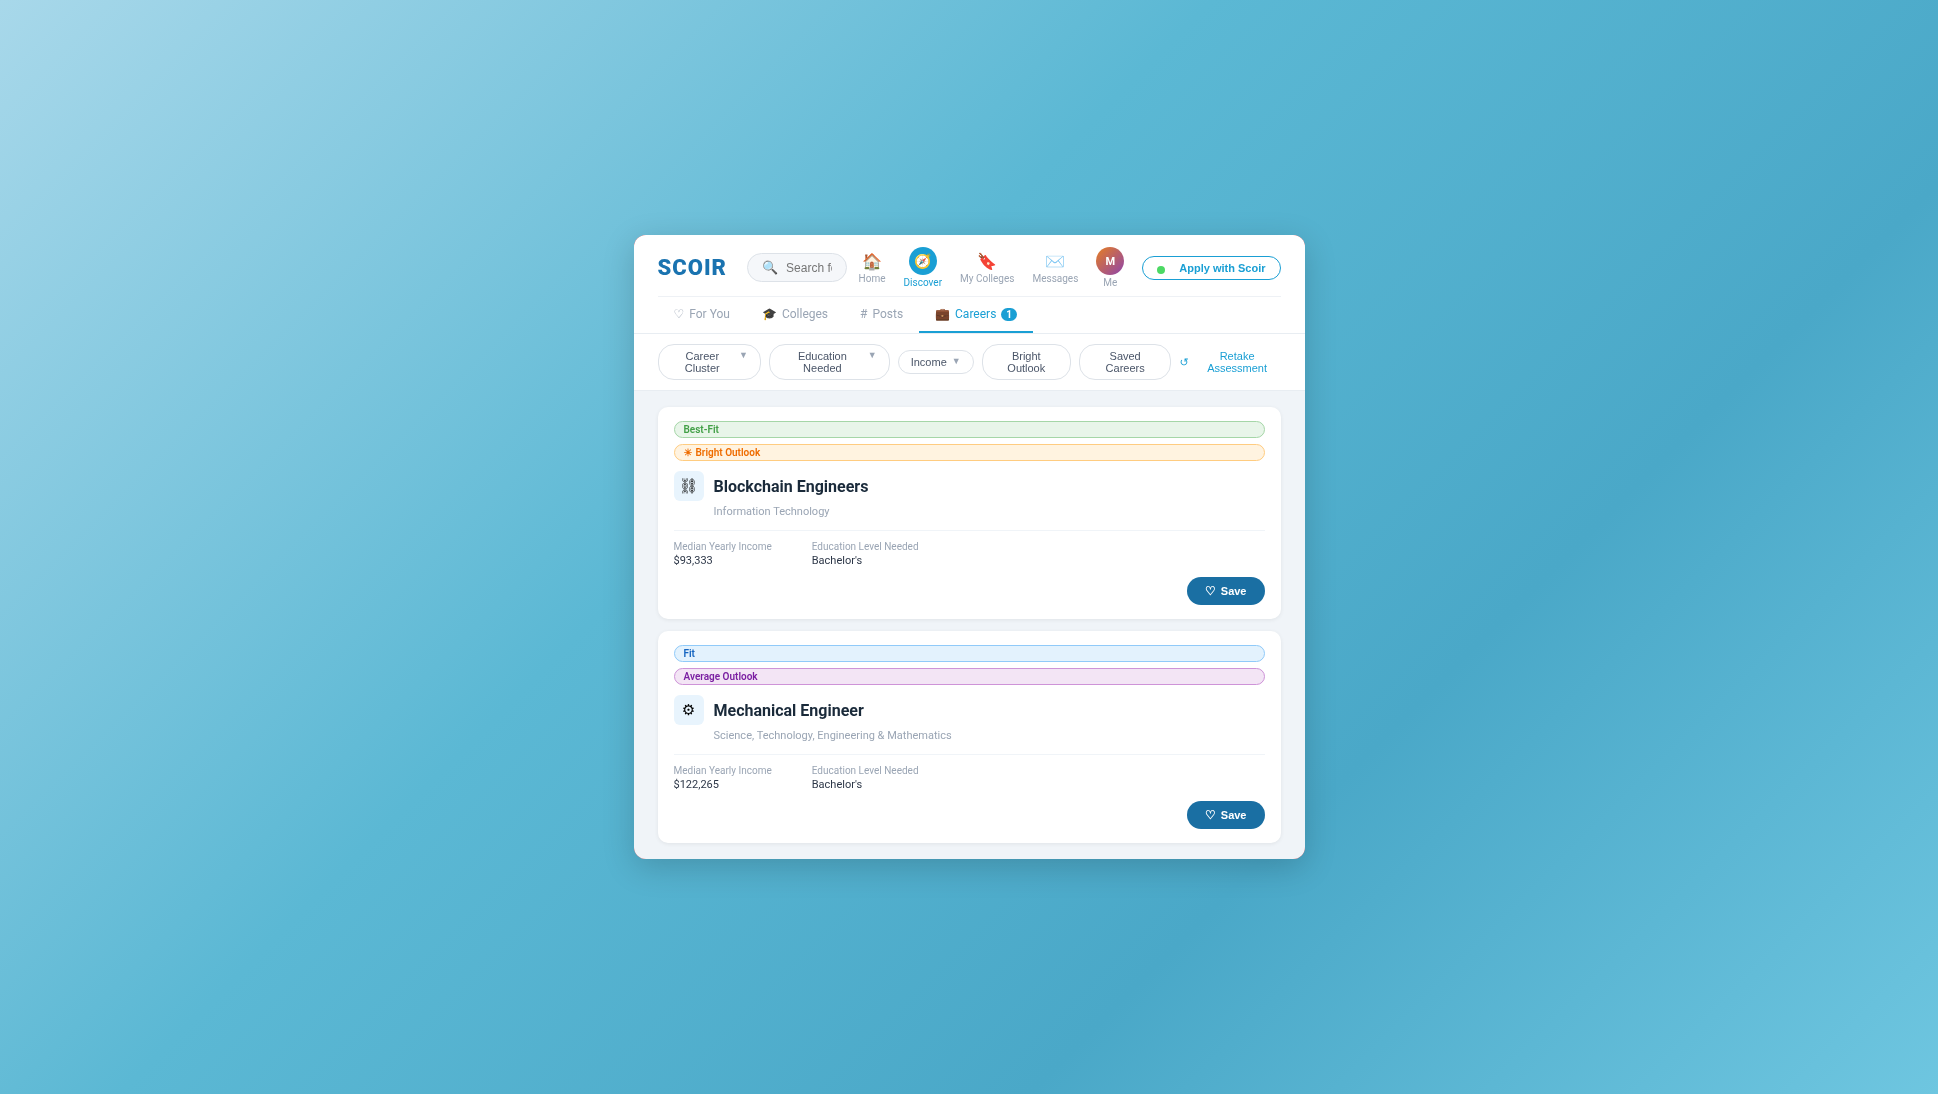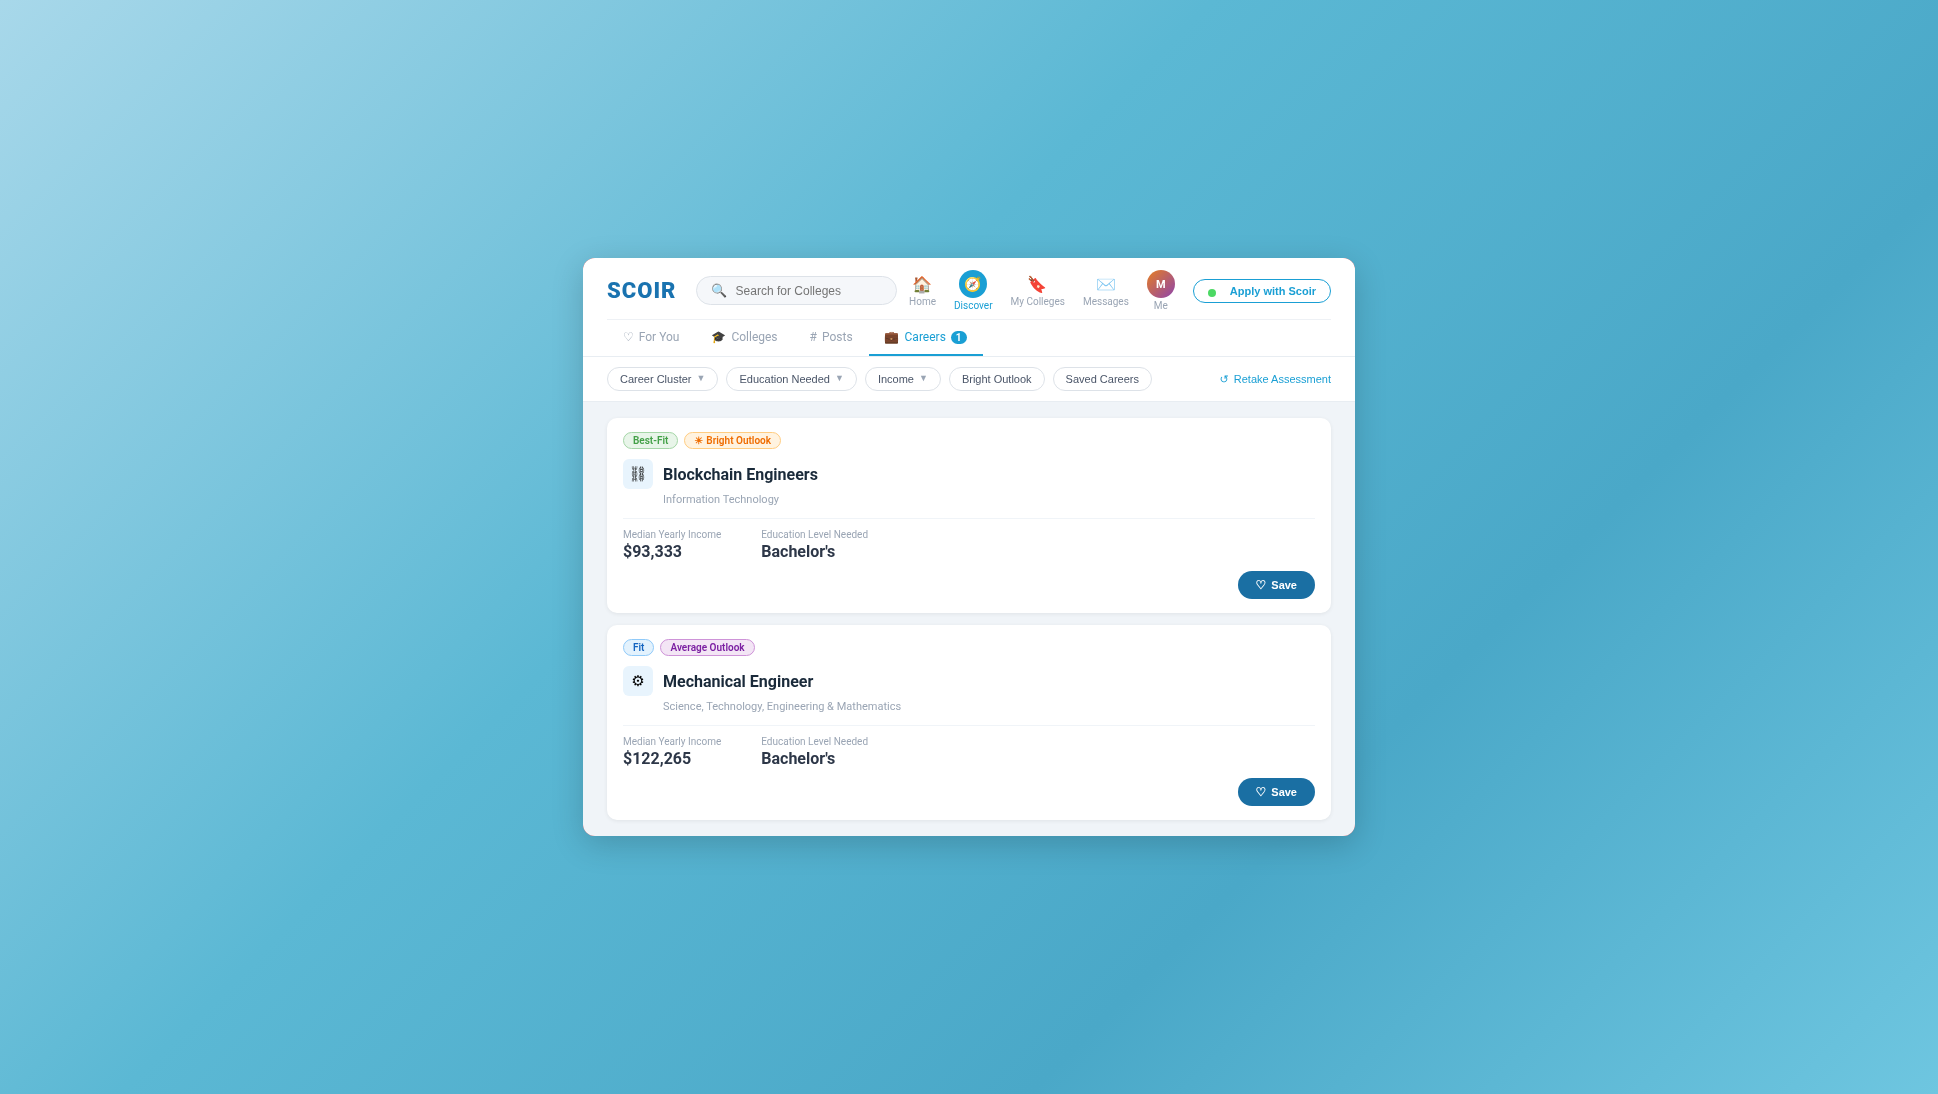--- a/index.html
+++ b/index.html
@@ -6,21 +6,21 @@
     body {
       width: 1938px;
       height: 1094px;
       background: linear-gradient(135deg, #a8d8ea 0%, #5bb8d4 40%, #4aa8c8 70%, #6ec6e0 100%);
       display: flex;
       align-items: center;
       justify-content: center;
       font-family: -apple-system, BlinkMacSystemFont, 'Segoe UI', Roboto, sans-serif;
     }
     .app-window {
-      width: 772px;
+      width: 671px;
       background: #ef4444;
       border-radius: 12px;
       box-shadow: 0 8px 32px rgba(0,0,0,0.18);
       overflow: hidden;
     }
     
     .header {
       background: #fff;
       padding: 0 24px;
       border-bottom: 1px solid #e8edf2;
@@ -204,20 +204,21 @@
     .career-card {
       background: #fff;
       border-radius: 10px;
       padding: 14px 16px;
       box-shadow: 0 1px 4px rgba(0,0,0,0.07);
     }
     .card-badges {
       display: flex;
       gap: 6px;
       margin-bottom: 10px;
+      flex-direction: column;
     }
     .badge {
       border-radius: 10px;
       padding: 2px 9px;
       font-size: 10px;
       font-weight: 600;
     }
     .badge-best-fit {
       background: #e8f5e9;
       color: #43a047;
@@ -277,22 +278,22 @@
       display: flex;
       gap: 40px;
       margin-bottom: 10px;
     }
     .stat-label {
       font-size: 10px;
       color: #9aa5b4;
       margin-bottom: 2px;
     }
     .stat-value {
-      font-size: 16px;
-      font-weight: 700;
+      font-size: 11px;
+      font-weight: 400;
       color: #2d3748;
     }
     .card-footer {
       display: flex;
       justify-content: flex-end;
     }
     .save-btn {
       background: #1a6fa3;
       color: #fff;
       border: none;

